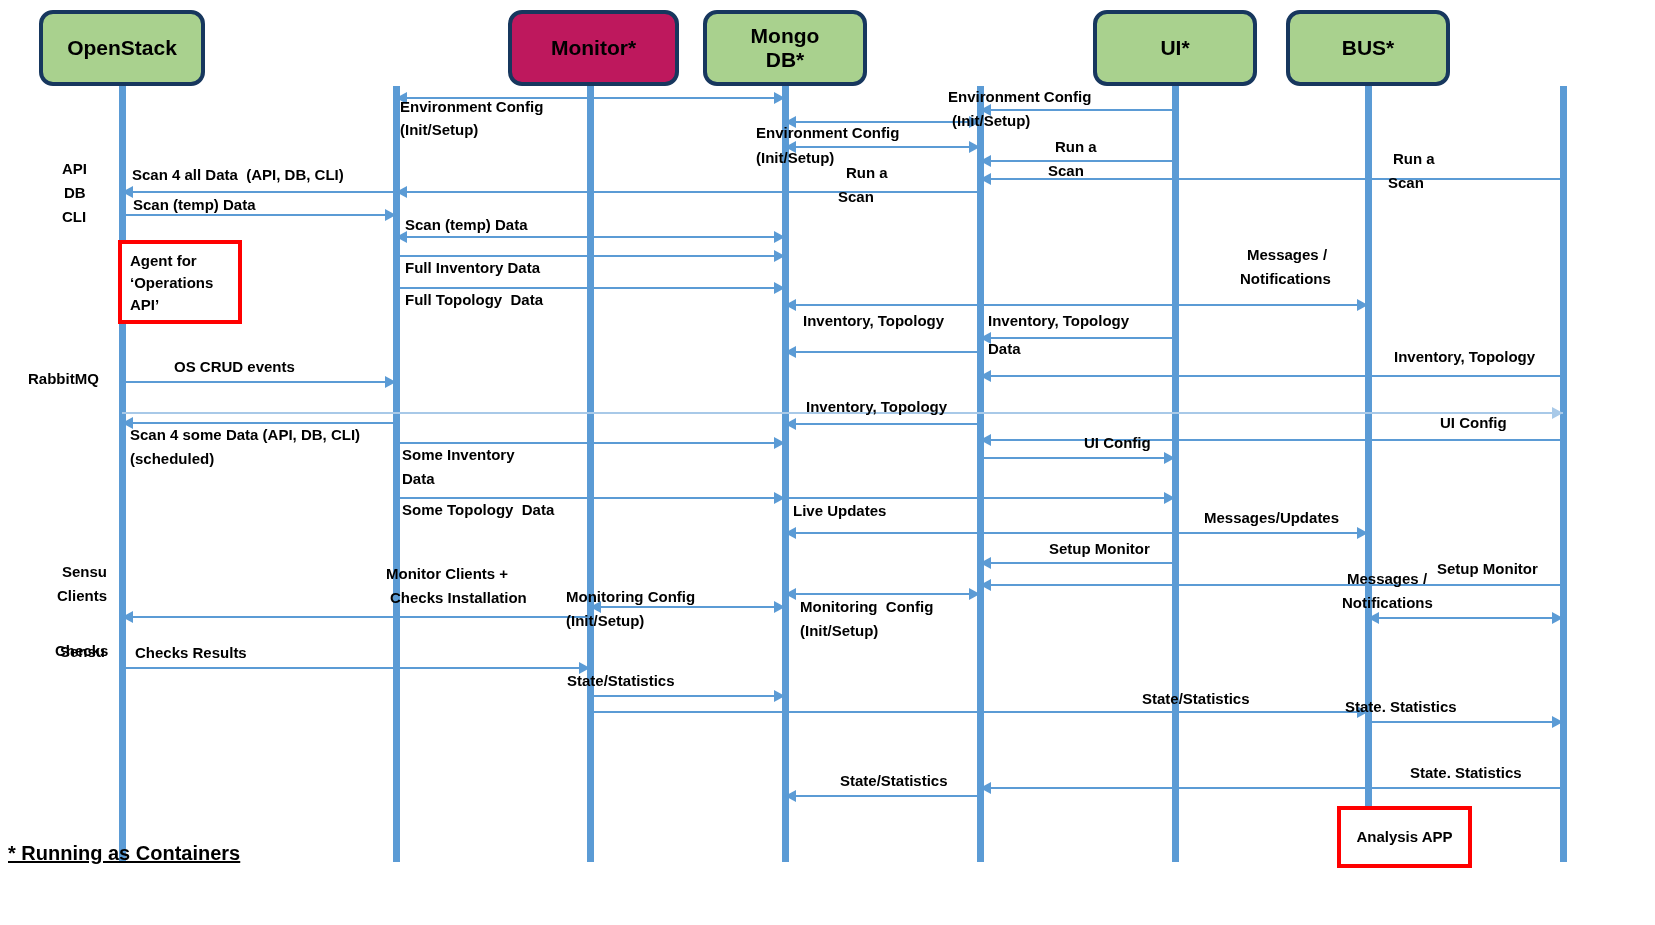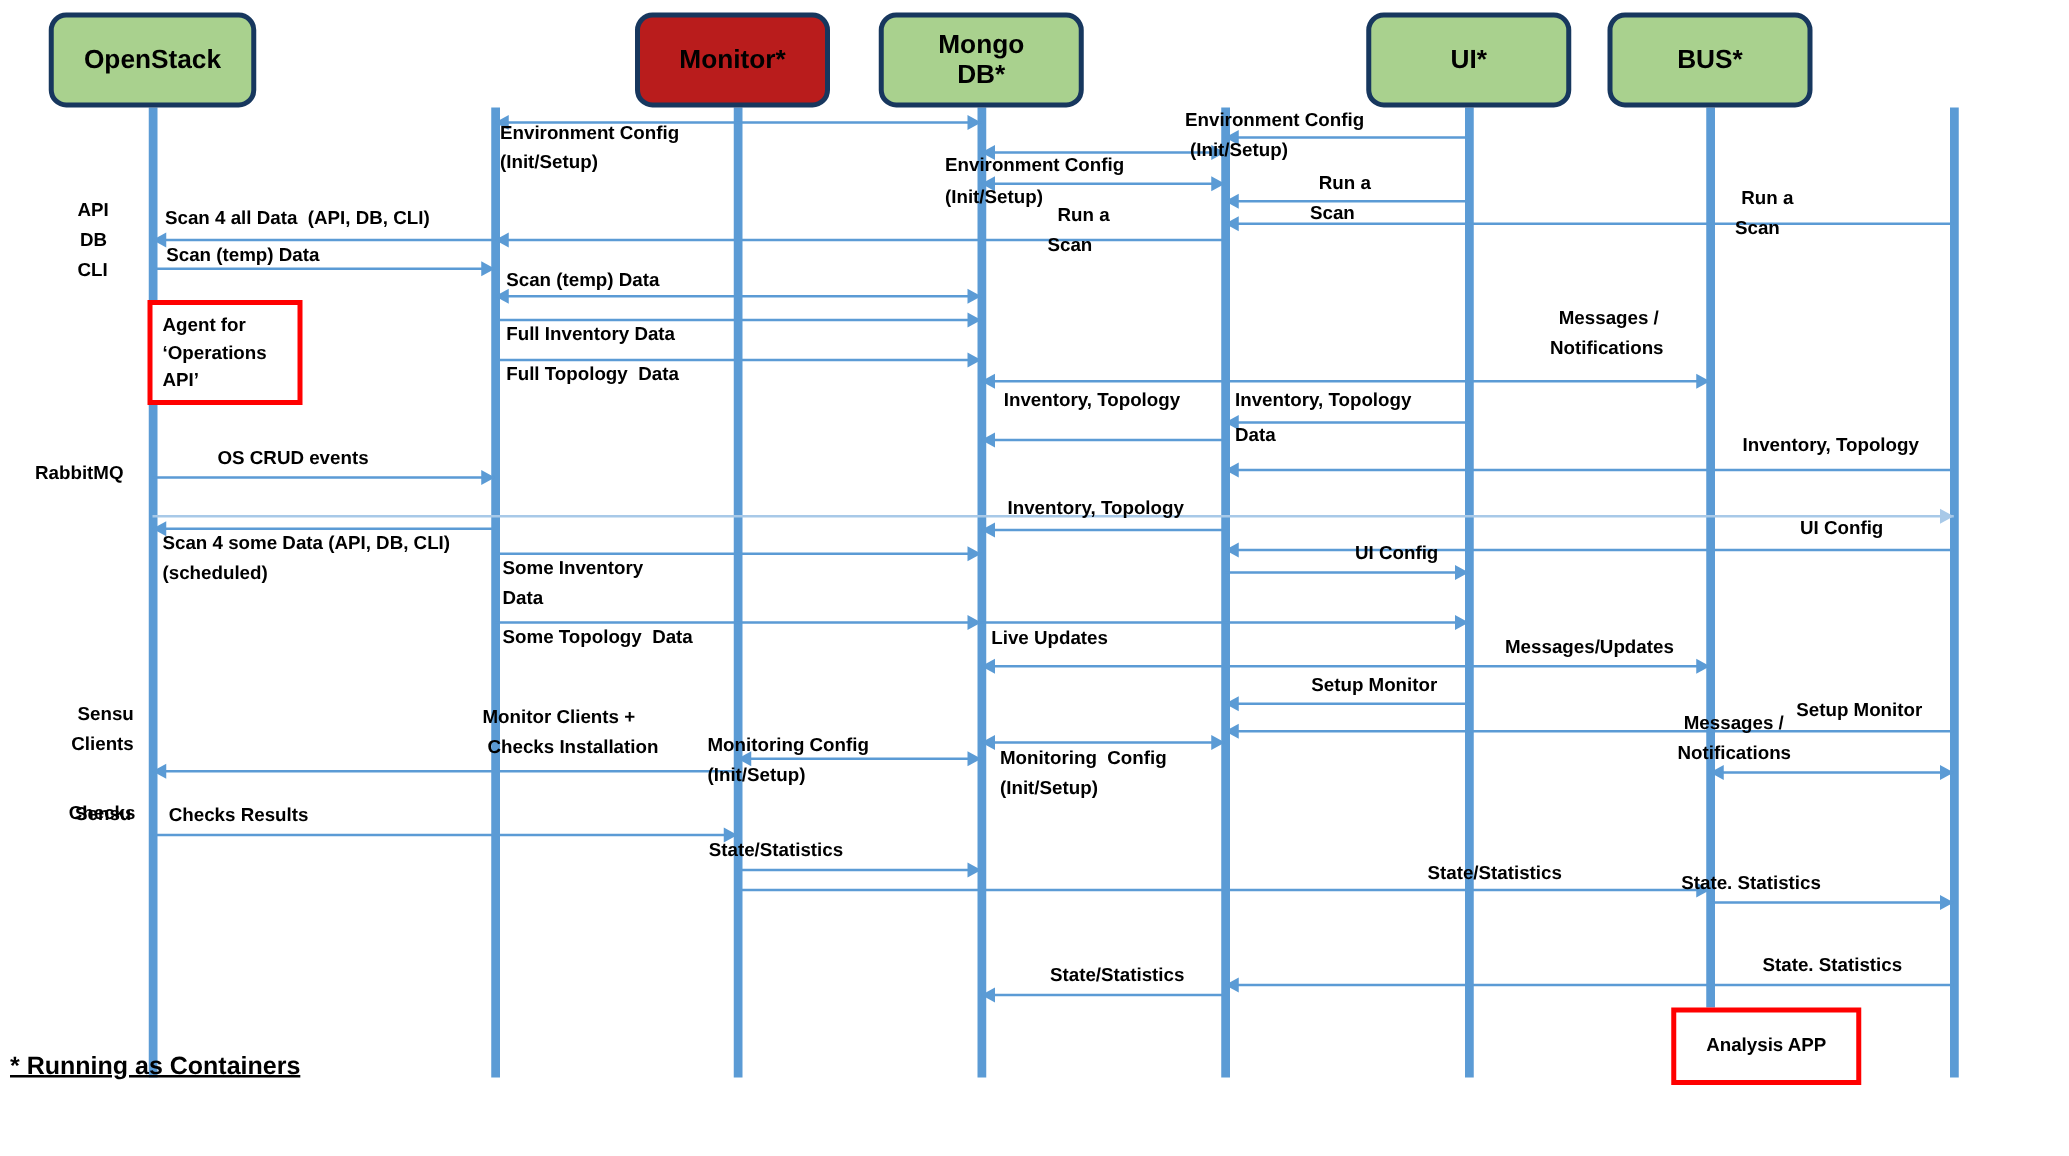--- a/index.html
+++ b/index.html
@@ -38,21 +38,21 @@
     <div class="lifeline" style="left: 392.5px; top: 86px; width: 7px; height: 776px; background: rgb(91, 155, 213);"></div>
     <div class="lifeline" style="left: 586.5px; top: 86px; width: 7px; height: 776px; background: rgb(91, 155, 213);"></div>
     <div class="lifeline" style="left: 781.5px; top: 86px; width: 7px; height: 776px; background: rgb(91, 155, 213);"></div>
     <div class="lifeline" style="left: 976.5px; top: 86px; width: 7px; height: 776px; background: rgb(91, 155, 213);"></div>
     <div class="lifeline" style="left: 1171.5px; top: 86px; width: 7px; height: 776px; background: rgb(91, 155, 213);"></div>
     <div class="lifeline" style="left: 1364.5px; top: 86px; width: 7px; height: 776px; background: rgb(91, 155, 213);"></div>
     <div class="lifeline" style="left: 1559.5px; top: 86px; width: 7px; height: 776px; background: rgb(91, 155, 213);"></div>
     <div class="participant" style="left: 39px; width: 166px; background: rgb(169, 209, 142); border: 4px solid rgb(23, 55, 94); z-index: 4;">
       <div>OpenStack</div>
     </div>
-    <div class="participant" style="left: 508px; width: 156px; background: #b91c1c; border: 4px solid rgb(23, 55, 94); z-index: 4;">
+    <div class="participant" style="left: 508px; width: 171px; background: #be185d; border: 4px solid rgb(23, 55, 94); z-index: 4;">
       <div>Monitor*</div>
     </div>
     <div class="participant" style="left: 703px; width: 164px; background: rgb(169, 209, 142); border: 4px solid rgb(23, 55, 94); z-index: 4; flex-direction: column;">
       <div>Mongo</div>
       <div>DB*</div>
     </div>
     <div class="participant" style="left: 1286px; width: 164px; background: rgb(169, 209, 142); border: 4px solid rgb(23, 55, 94); z-index: 4;">
       <div>BUS*</div>
     </div>
     <div class="participant" style="left: 1093px; width: 164px; background: rgb(169, 209, 142); border: 4px solid rgb(23, 55, 94); z-index: 4;">
@@ -199,17 +199,17 @@
     <div class="msglabel" style="left: 1410px; top: 764px;">State. Statistics</div>
     <div class="msglabel" style="left: 840px; top: 772px;">State/Statistics</div>
     <div class="msglabel" style="left: 62px; top: 160px;">API</div>
     <div class="msglabel" style="left: 64px; top: 184px;">DB</div>
     <div class="msglabel" style="left: 62px; top: 208px;">CLI</div>
     <div class="callout" style="left: 118px; top: 240px; width: 124px; height: 84px; text-align: left;">
       <div>Agent for</div>
       <div>‘Operations</div>
       <div>API’</div>
     </div>
-    <div class="callout" style="left: 1337px; top: 806px; width: 152px; height: 62px; text-align: center; display: flex; align-items: center; justify-content: center;">
+    <div class="callout" style="left: 1337px; top: 806px; width: 135px; height: 62px; text-align: center; display: flex; align-items: center; justify-content: center;">
       <div>Analysis APP</div>
     </div>
     <div class="footnote" style="left: 8px; top: 842px;">* Running as Containers</div>
   </div>
 
 </body></html>

